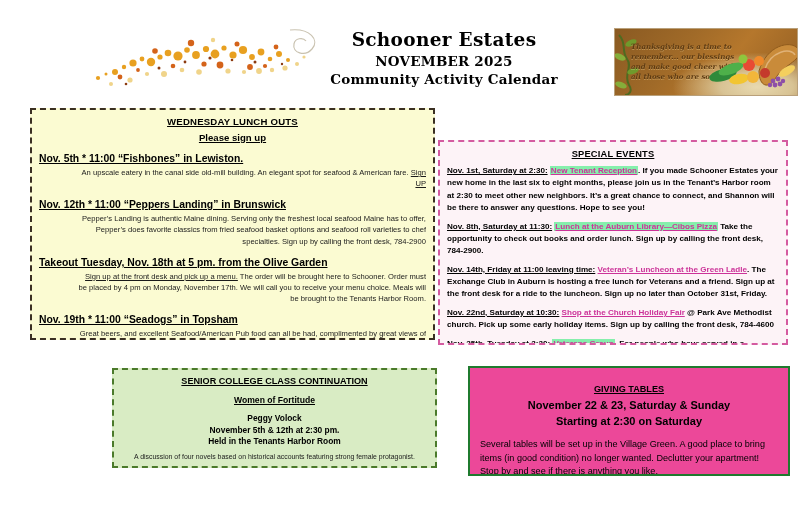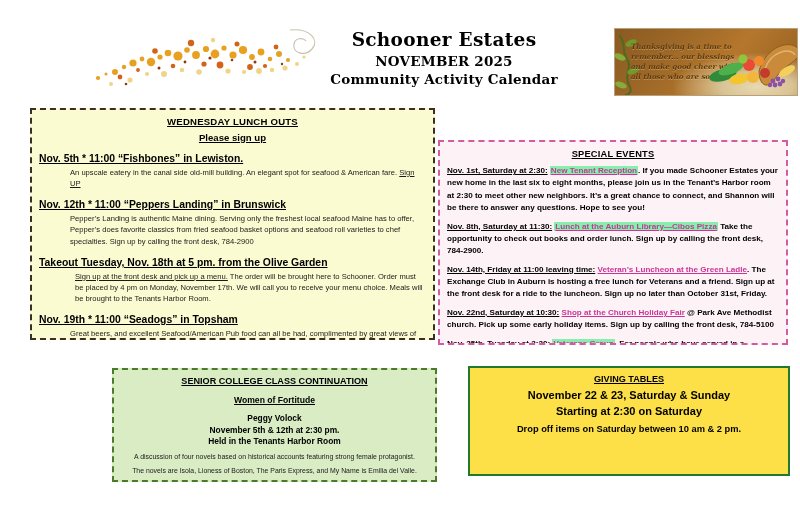--- a/index.html
+++ b/index.html
@@ -124,20 +124,21 @@
     font-weight: bold;
     color: #000;
     text-decoration: underline;
     line-height: 1.25;
   }
   .lunch-desc {
     margin: 2px 0 0 31px;
     font-size: 7.6px;
     color: #1a1a1a;
     line-height: 1.47;
+    text-align: right;
   }
   .lunch-desc.indent-more { margin-left: 36px; }
   .u { text-decoration: underline; }
 
   
   #special-panel {
     left: 438px; top: 140px;
     width: 350px; height: 205px;
     background: #fdf3f7;
     border: 2px dashed #d45ba0;
@@ -169,21 +170,21 @@
     padding: 0 1px;
   }
   .sp-link-plain {
     color: #cc3399;
     text-decoration: underline;
   }
 
   
   #senior-panel {
     left: 112px; top: 368px;
-    width: 325px; height: 114px;
+    width: 325px; height: 100px;
     background: #d9ecc4;
     border: 2px dashed #4b7a2b;
     padding: 3px 6px 0 6px;
   }
   .sc-head {
     text-align: center;
     font-size: 9.1px;
     font-weight: bold;
     text-decoration: underline;
     color: #000;
@@ -210,23 +211,23 @@
     font-size: 6.9px;
     color: #1a1a1a;
     line-height: 1.6;
     margin-top: 3px;
   }
 
   
   #giving-panel {
     left: 468px; top: 366px;
     width: 322px; height: 110px;
-    background: #fde047;
+    background: #ec4899;
     border: 2px solid #1f7a2e;
-    padding: 4px 8px 0 8px;
+    padding: 14px 8px 0 8px;
   }
   .gt-head {
     text-align: center;
     font-size: 9.1px;
     font-weight: bold;
     text-decoration: underline;
     color: #000;
     margin-top: 2px;
   }
   .gt-line {
@@ -407,21 +408,21 @@
       <span class="sp-link">Lunch at the Auburn Library—Cibos Pizza</span><span> Take the opportunity to check out books and order lunch.  Sign up by calling the front desk, 784-2900.</span>
     </div>
 
     <div class="special-item">
       <span class="sp-date">Nov. 14th, Friday at 11:00 leaving time:</span>
       <span class="sp-link-plain">Veteran’s Luncheon at the Green Ladle</span><span>. The Exchange Club in Auburn is hosting a free lunch for Veterans and a friend.  Sign up at the front desk for a ride to the luncheon.  Sign up no later than October 31st, Friday.</span>
     </div>
 
     <div class="special-item">
       <span class="sp-date">Nov. 22nd, Saturday at 10:30:</span>
-      <span class="sp-link-plain">Shop at the Church Holiday Fair</span><span> @ Park Ave Methodist church.  Pick up some early holiday items.  Sign up by calling the front desk, 784-5100</span>
+      <span class="sp-link-plain">Shop at the Church Holiday Fair</span><span> @ Park Ave Methodist church.  Pick up some early holiday items.  Sign up by calling the front desk, 784-4600</span>
     </div>
 
     <div class="special-item">
       <span class="sp-date">Nov. 25th, Tuesday at 2:30:</span>
       <span class="sp-link">Veterans Group</span><span>.  For people who have served in a country’s armed forces—the purpose is to provide fellowship, support, advocacy, and networking  please join us in the Theater room.</span>
     </div>
   </div>
 </div>
 
 <div class="panel" id="senior-panel">
@@ -435,15 +436,16 @@
     <div class="sc-note">The novels are Isola, Lioness of Boston, The Paris Express, and My Name is Emilia del Valle.</div>
 
   </div>
 </div>
 
 <div class="panel" id="giving-panel">
   <div class="panel-inner">
     <div class="gt-head">GIVING TABLES</div>
     <div class="gt-line first">November 22 &amp; 23, Saturday &amp; Sunday</div>
     <div class="gt-line">Starting at 2:30 on Saturday</div>
+    <div class="gt-body">Several tables will be set up in the Village Green.  A good place to bring items (in good condition) no longer wanted.  Declutter your apartment!   Stop by and see if there is anything you like.</div>
     <div class="gt-bold">Drop off items on Saturday between 10 am &amp; 2 pm.</div>
   </div>
 </div>
 
 </body></html>

